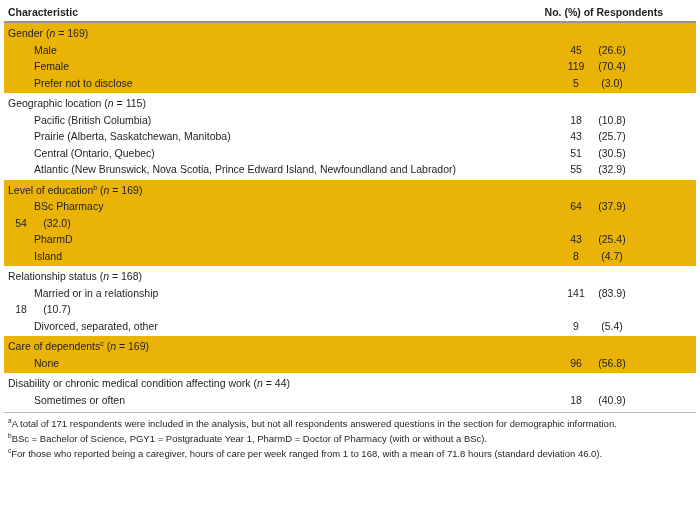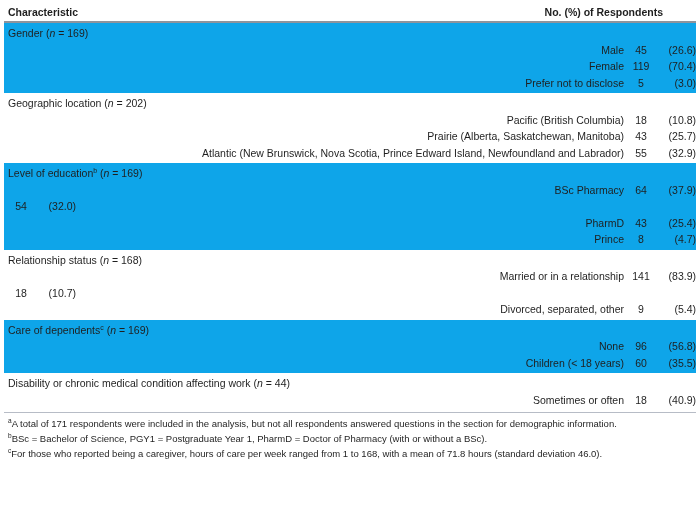--- a/index.html
+++ b/index.html
@@ -7,28 +7,28 @@
     width:700px;height:510px;box-sizing:border-box;
     background:#ffffff;color:#1f1f1f;
     font-family:"Liberation Sans",sans-serif;font-size:10.5px;
     padding:2px 4px 0 4px;overflow:hidden;
   }
   .thead{display:flex;align-items:center;height:19px;font-weight:700;}
   .thead .col-char{flex:1;padding-left:4px;}
   .thead .col-resp{margin-right:33px;text-align:right;}
   .head-rule{height:2px;background:#8f949c;}
   .section{padding:2px 0;}
-  .section.shaded{background:#0ea5e9;}
+  .section.shaded{background:#eab308;}
   .sec-title{line-height:16.5px;padding-left:4px;}
   .sec-title sup{font-size:7px;line-height:0;}
   .npart i{font-style:italic;}
   .row{display:flex;line-height:16.5px;}
-  .rlabel{flex:1;padding-left:30px;text-align:right;}
+  .rlabel{flex:1;padding-left:30px;}
   .rnum{width:34px;text-align:center;white-space:nowrap;}
-  .rpct{width:38px;text-align:right;white-space:nowrap;}
+  .rpct{width:38px;text-align:center;margin-right:65px;white-space:nowrap;}
   .foot-rule{height:1px;background:#b7bcc6;margin-top:2px;}
   .footnotes{padding:3px 4px 0 4px;font-size:9.5px;line-height:15px;}
   .footnote sup{font-size:6.5px;line-height:0;}
 </style>
 </head>
 <body>
 
 <div class="page">
 
   <div class="thead">
@@ -50,30 +50,35 @@
       <span class="rpct">(70.4)</span>
     </div>
     <div class="row">
       <span class="rlabel">Prefer not to disclose</span>
       <span class="rnum">5</span>
       <span class="rpct">(3.0)</span>
     </div>
   </div>
 
   <div class="section">
-    <div class="sec-title"><span>Geographic location</span><sup></sup><span class="npart"><span> (</span><i>n</i><span> = 202)</span></span></div>
+    <div class="sec-title"><span>Geographic location</span><sup></sup><span class="npart"><span> (</span><i>n</i><span> = 115)</span></span></div>
     <div class="row">
       <span class="rlabel">Pacific (British Columbia)</span>
       <span class="rnum">18</span>
       <span class="rpct">(10.8)</span>
     </div>
     <div class="row">
       <span class="rlabel">Prairie (Alberta, Saskatchewan, Manitoba)</span>
       <span class="rnum">43</span>
       <span class="rpct">(25.7)</span>
+    </div>
+    <div class="row">
+      <span class="rlabel">Central (Ontario, Quebec)</span>
+      <span class="rnum">51</span>
+      <span class="rpct">(30.5)</span>
     </div>
     <div class="row">
       <span class="rlabel">Atlantic (New Brunswick, Nova Scotia, Prince Edward Island, Newfoundland and Labrador)</span>
       <span class="rnum">55</span>
       <span class="rpct">(32.9)</span>
     </div>
   </div>
 
   <div class="section shaded">
     <div class="sec-title"><span>Level of education</span><sup>b</sup><span class="npart"><span> (</span><i>n</i><span> = 169)</span></span></div>
@@ -85,21 +90,21 @@
     <div class="row">
       <span class="rnum">54</span>
       <span class="rpct">(32.0)</span>
     </div>
     <div class="row">
       <span class="rlabel">PharmD</span>
       <span class="rnum">43</span>
       <span class="rpct">(25.4)</span>
     </div>
     <div class="row">
-      <span class="rlabel">Prince</span>
+      <span class="rlabel">Island</span>
       <span class="rnum">8</span>
       <span class="rpct">(4.7)</span>
     </div>
   </div>
 
   <div class="section">
     <div class="sec-title"><span>Relationship status</span><sup></sup><span class="npart"><span> (</span><i>n</i><span> = 168)</span></span></div>
     <div class="row">
       <span class="rlabel">Married or in a relationship</span>
       <span class="rnum">141</span>
@@ -116,25 +121,20 @@
     </div>
   </div>
 
   <div class="section shaded">
     <div class="sec-title"><span>Care of dependents</span><sup>c</sup><span class="npart"><span> (</span><i>n</i><span> = 169)</span></span></div>
     <div class="row">
       <span class="rlabel">None</span>
       <span class="rnum">96</span>
       <span class="rpct">(56.8)</span>
     </div>
-    <div class="row">
-      <span class="rlabel">Children (&lt; 18 years)</span>
-      <span class="rnum">60</span>
-      <span class="rpct">(35.5)</span>
-    </div>
   </div>
 
   <div class="section">
     <div class="sec-title"><span>Disability or chronic medical condition affecting work</span><sup></sup><span class="npart"><span> (</span><i>n</i><span> = 44)</span></span></div>
     <div class="row">
       <span class="rlabel">Sometimes or often</span>
       <span class="rnum">18</span>
       <span class="rpct">(40.9)</span>
     </div>
   </div>

